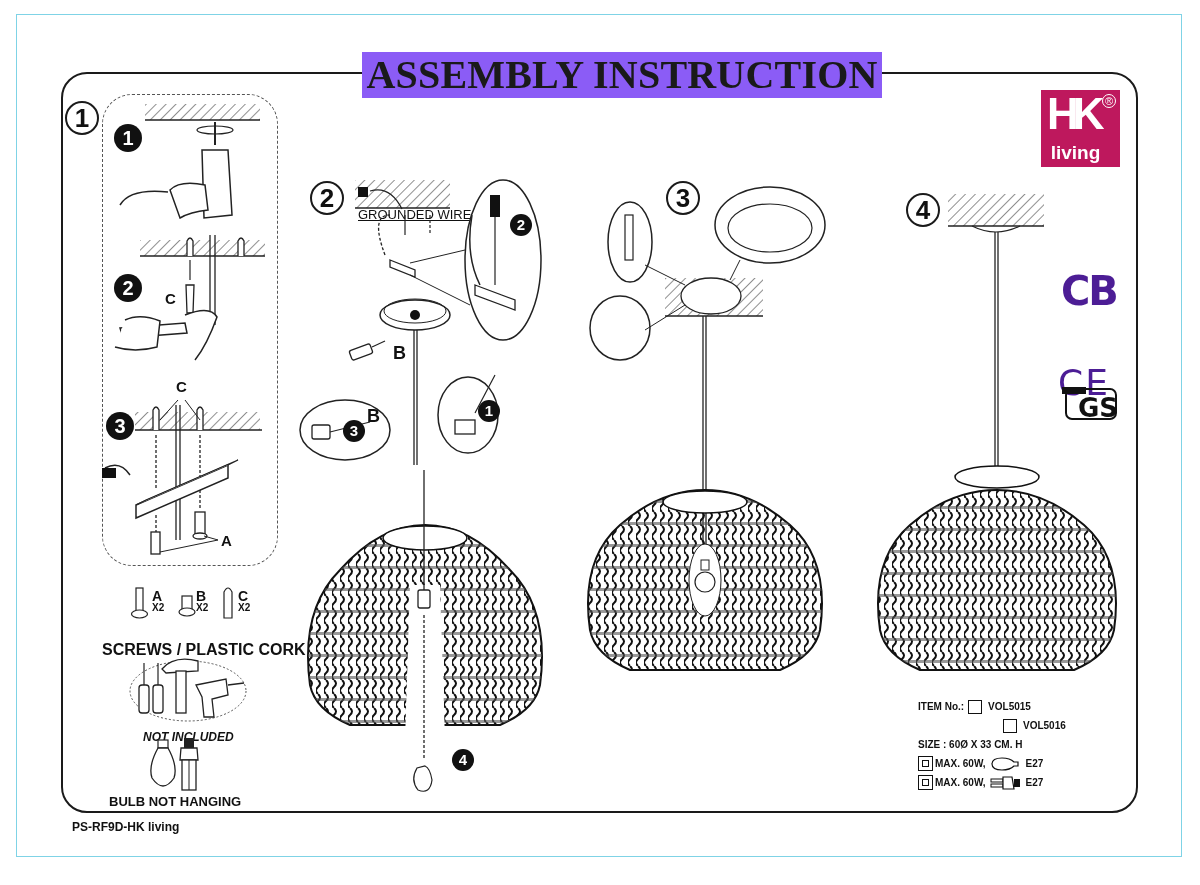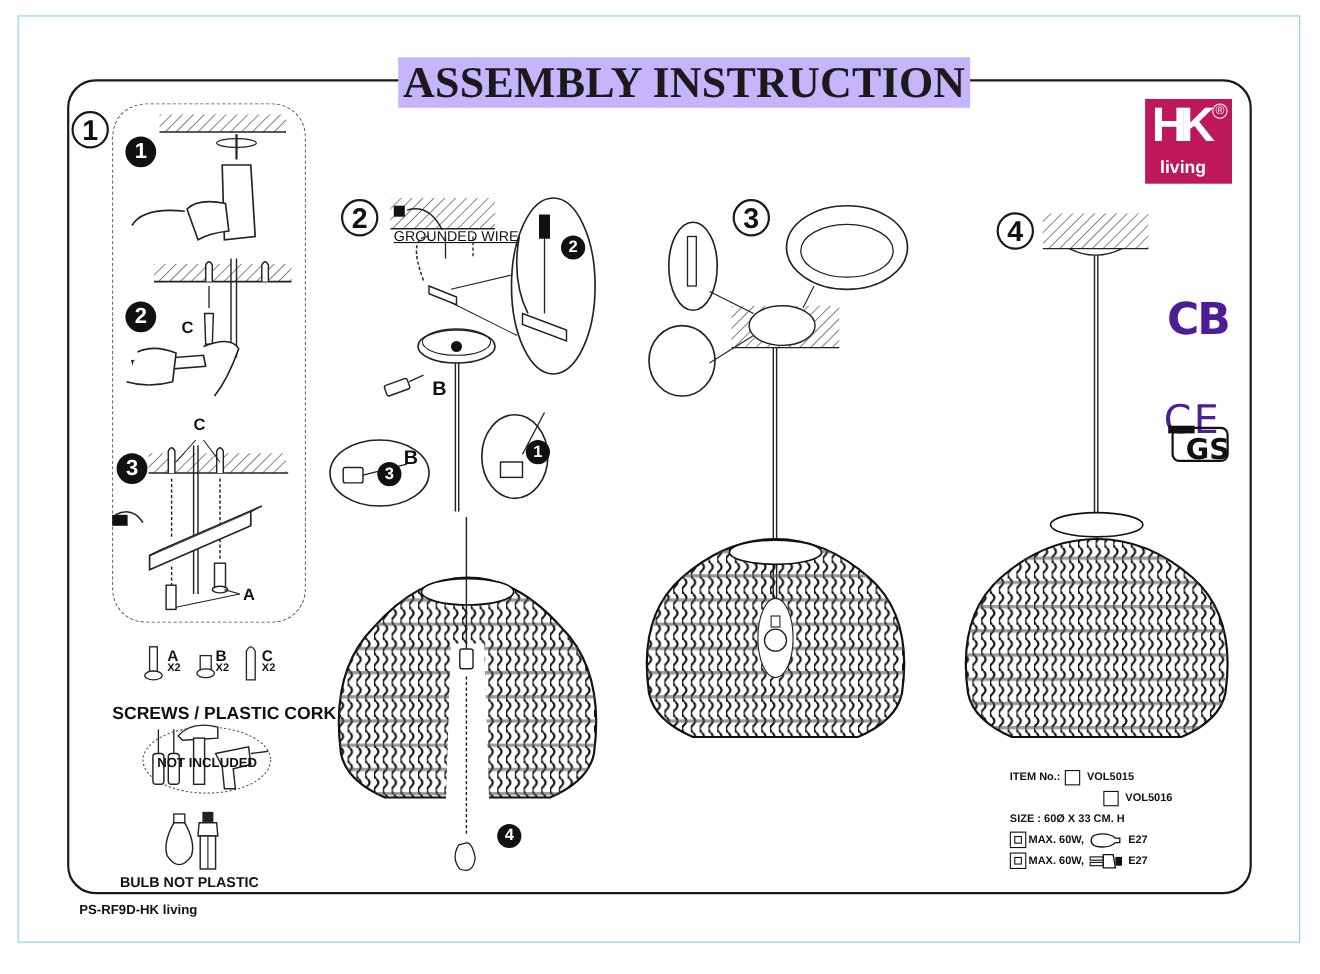--- a/index.html
+++ b/index.html
@@ -1,28 +1,28 @@
 <!DOCTYPE html>
 <html><head>
 <meta charset="utf-8">
 <style>
   html, body { margin:0; padding:0; background:#ffffff; }
   body { width:1200px; height:885px; position:relative; overflow:hidden; font-family:"Liberation Sans", sans-serif; color:#111; }
   .outer { position:absolute; left:16px; top:14px; width:1166px; height:843px; border:1px solid #7fd3e6; box-sizing:border-box; }
   .frame { position:absolute; left:61px; top:72px; width:1077px; height:741px; border:2px solid #1a1a1a; border-radius:26px; box-sizing:border-box; }
-  .title-wrap { position:absolute; left:362px; top:52px; width:520px; background:#c4b5fd; text-align:center; }
+  .title-wrap { position:absolute; left:362px; top:52px; width:520px; background:#8b5cf6; text-align:center; }
   .title { font-family:"Liberation Serif", serif; font-weight:bold; font-size:40px; line-height:46px; letter-spacing:0.2px; margin:0; color:#1a1a1a; }
   .step-num { position:absolute; width:34px; height:34px; border:2px solid #1a1a1a; border-radius:50%; box-sizing:border-box; font-family:"Liberation Sans", sans-serif; font-weight:bold; font-size:26px; text-align:center; line-height:30px; background:#fff; }
   .sub-num { position:absolute; width:28px; height:28px; border-radius:50%; background:#111; color:#fff; font-weight:bold; font-size:20px; text-align:center; line-height:28px; }
   .dash-box { position:absolute; left:102px; top:94px; width:176px; height:472px; border:1.5px dashed #555; border-radius:30px; box-sizing:border-box; }
   .label { position:absolute; font-weight:bold; font-size:13px; white-space:nowrap; }
   .logo { position:absolute; left:1041px; top:90px; width:79px; height:77px; background:#be185d; color:#fff; }
   .logo .hk { position:absolute; left:6px; top:0px; font-family:"Liberation Sans", sans-serif; font-weight:bold; font-size:44px; letter-spacing:-6px; line-height:48px; }
   .logo .reg { position:absolute; right:4px; top:4px; font-size:11px; width:12px; height:12px; border:1px solid #fff; border-radius:50%; text-align:center; line-height:12px; }
-  .logo .living { position:absolute; left:0; right:10px; bottom:4px; text-align:center; font-size:16px; font-weight:bold; line-height:20px; }
+  .logo .living { position:absolute; left:0; right:10px; bottom:4px; text-align:center; font-size:19px; font-weight:bold; line-height:20px; }
   .cert { position:absolute; font-family:"DejaVu Sans", sans-serif; font-weight:bold; color:#4c1d95; }
   .info { position:absolute; left:918px; top:697px; font-weight:bold; font-size:10px; line-height:19px; }
   .info .row { white-space:nowrap; height:19px; display:flex; align-items:center; }
   .cb { display:inline-block; width:14px; height:14px; border:1.5px solid #111; box-sizing:border-box; margin:0 6px 0 4px; vertical-align:middle; }
   .dbox { display:inline-block; width:15px; height:15px; border:1.5px solid #111; box-sizing:border-box; position:relative; margin-right:2px; }
   .dbox::after { content:""; position:absolute; left:3px; top:3px; width:5px; height:5px; border:1.5px solid #111; }
   .footer { position:absolute; left:72px; top:820px; font-weight:bold; font-size:12px; }
   svg { position:absolute; overflow:visible; }
 </style>
 </head>
@@ -142,35 +142,35 @@
   </g>
   <g>
     <path d="M36 14 Q48 0 72 6 L72 16 L40 18 Z" fill="#fff" stroke="#222" stroke-width="1.3"></path>
     <rect x="50" y="16" width="10" height="42" fill="#fff" stroke="#222" stroke-width="1.3"></rect>
   </g>
   <g>
     <path d="M70 30 L100 24 L102 40 L86 44 L88 62 L78 62 L76 42 Z" fill="#fff" stroke="#222" stroke-width="1.3"></path>
     <line x1="102" y1="30" x2="118" y2="28" stroke="#222" stroke-width="1.3"></line>
   </g>
 </svg>
-<div class="label" style="left:143px;top:686px;font-size:12px;">NOT INCLUDED</div>
+<div class="label" style="left:143px;top:730px;font-size:12px;font-style:italic;">NOT INCLUDED</div>
 
 <svg style="left:148px;top:738px;" width="70" height="58">
   <g>
     <rect x="10" y="2" width="10" height="8" fill="#fff" stroke="#222" stroke-width="1.2"></rect>
     <path d="M10 10 Q0 28 4 40 Q15 56 26 40 Q30 28 20 10 Z" fill="#fff" stroke="#222" stroke-width="1.3"></path>
   </g>
   <g>
     <rect x="36" y="0" width="10" height="10" fill="#222"></rect>
     <path d="M33 10 L49 10 L50 22 L32 22 Z" fill="#fff" stroke="#222" stroke-width="1.3"></path>
     <rect x="34" y="22" width="14" height="30" fill="#fff" stroke="#222" stroke-width="1.3"></rect>
     <line x1="41" y1="22" x2="41" y2="52" stroke="#222" stroke-width="1"></line>
   </g>
 </svg>
-<div class="label" style="left:109px;top:794px;font-size:13px;">BULB NOT PLASTIC</div>
+<div class="label" style="left:109px;top:794px;font-size:13px;">BULB NOT HANGING</div>
 
 <div class="step-num" style="left:310px;top:181px;">2</div>
 <div class="label" style="left:358px;top:163px;font-weight:normal;font-size:13px;text-decoration:underline;margin-top:44px;">GROUNDED WIRE</div>
 <svg style="left:290px;top:175px;" width="280" height="290">
   <rect x="65" y="5" width="95" height="28" fill="url(#hatch)"></rect>
   <line x1="65" y1="33" x2="160" y2="33" stroke="#222" stroke-width="1.3"></line>
   <rect x="68" y="12" width="10" height="10" fill="#111"></rect>
   <path d="M80 16 Q100 10 112 34" fill="none" stroke="#222" stroke-width="1.3"></path>
   <line x1="115" y1="40" x2="115" y2="60" stroke="#222" stroke-width="1.2"></line>
   <line x1="140" y1="40" x2="140" y2="60" stroke="#222" stroke-width="1.2" stroke-dasharray="3,2"></line>

